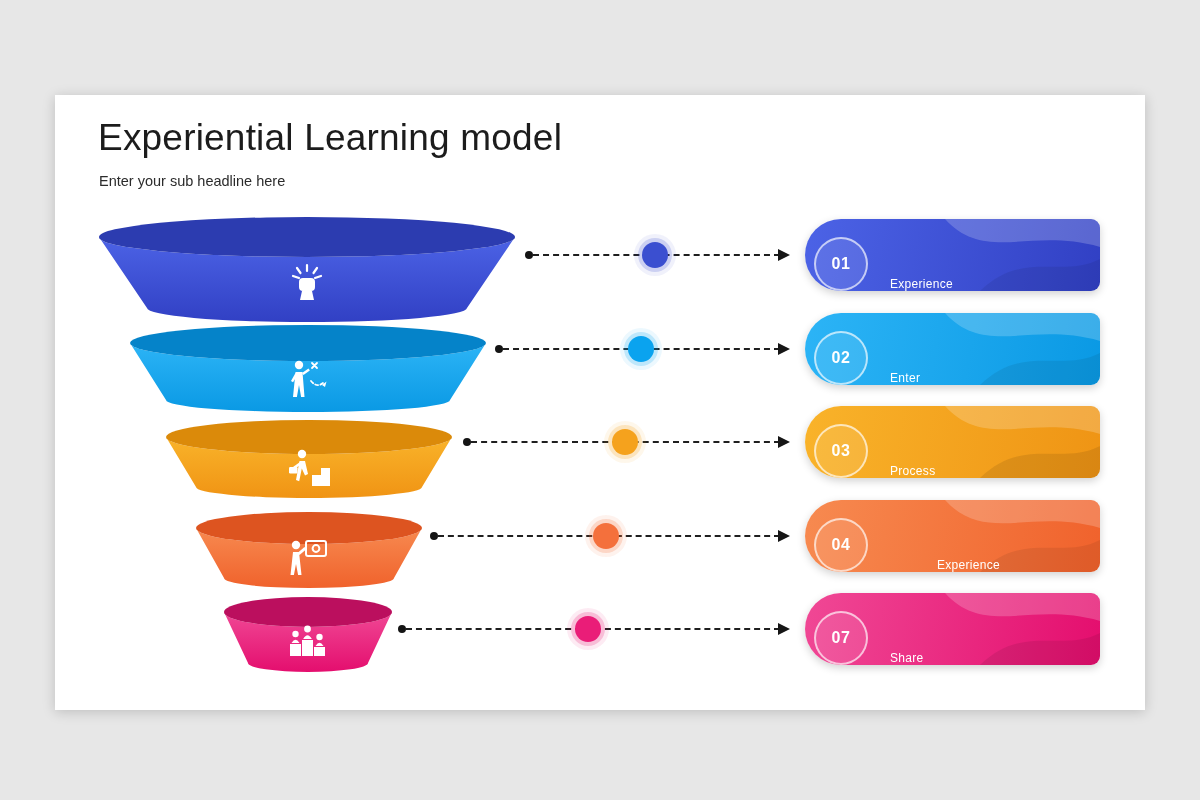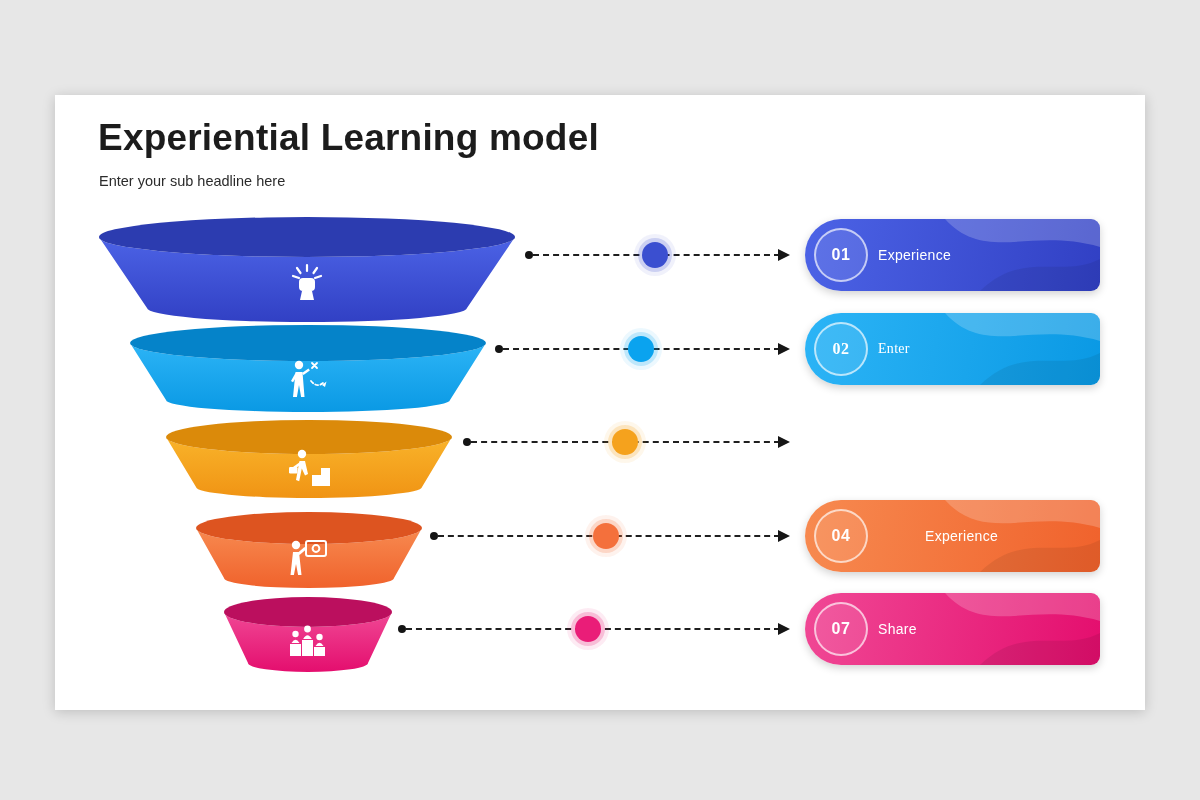--- a/index.html
+++ b/index.html
@@ -10,21 +10,21 @@
     position:relative;
     overflow:hidden;
   }
   .slide{
     position:absolute;left:55px;top:95px;width:1090px;height:615px;
     background:#ffffff;
     box-shadow:0 2px 12px rgba(0,0,0,0.18);
   }
   .title{
     position:absolute;left:43px;top:22px;
-    font-size:37px;font-weight:700;color:#1c1c1c;letter-spacing:0.2px;
+    font-size:37px;font-weight:400;color:#1c1c1c;letter-spacing:0.2px;
   }
   .subtitle{
     position:absolute;left:44px;top:78px;
     font-size:14.5px;color:#2b2b2b;text-align:center;
   }
   .funnel-svg{position:absolute;left:0;top:0;}
 
   
   .connector{position:absolute;height:36px;}
   .dash-line{
@@ -49,41 +49,41 @@
   .node.s2{background:#0aa3ef;box-shadow:0 0 0 4px rgba(10,163,239,0.20),0 0 0 8px rgba(10,163,239,0.08);}
   .node.s3{background:#f5a21d;box-shadow:0 0 0 4px rgba(245,162,29,0.22),0 0 0 8px rgba(245,162,29,0.09);}
   .node.s4{background:#f4703c;box-shadow:0 0 0 4px rgba(244,112,60,0.22),0 0 0 8px rgba(244,112,60,0.09);}
   .node.s5{background:#ea1d78;box-shadow:0 0 0 4px rgba(234,29,120,0.22),0 0 0 8px rgba(234,29,120,0.09);}
 
   
   .bar{
     position:absolute;left:750px;width:295px;height:72px;
     border-radius:36px 9px 9px 36px;
     overflow:hidden;
-    display:flex;align-items:center;
+    display:flex;align-items:flex-end;
     box-shadow:0 3px 8px rgba(0,0,0,0.18);
   }
   .bar.s1{background:linear-gradient(100deg,#4c63e6,#3140c4);}
-  .bar.s2{background:linear-gradient(100deg,#2cb4f6,#0a99e4);font-family:Liberation Serif, serif;}
+  .bar.s2{background:linear-gradient(100deg,#2cb4f6,#0a99e4);}
   .bar.s3{background:linear-gradient(100deg,#f9b32a,#ef9414);}
   .bar.s4{background:linear-gradient(100deg,#f78a50,#f0622c);gap:47px;}
   .bar.s5{background:linear-gradient(100deg,#f04895,#e40e6e);}
   .wave{position:absolute;left:0;top:0;width:100%;height:100%;}
   .badge{
     position:relative;z-index:2;
     margin-left:9px;width:54px;height:54px;border-radius:50%;
     border:2px solid rgba(255,255,255,0.65);
     background:rgba(255,255,255,0.10);
     box-sizing:border-box;
     display:flex;align-items:center;justify-content:center;
   }
   .badge span{color:#ffffff;font-size:16px;font-weight:700;letter-spacing:0.5px;}
   .bar-label{
     position:relative;z-index:2;
-    margin-left:10px;color:#ffffff;font-size:14px;font-weight:400;letter-spacing:0.3px;
+    margin-left:22px;color:#ffffff;font-size:12px;font-weight:400;letter-spacing:0.3px;
   }
 </style>
 </head>
 <body>
 
 <div class="slide">
 
   <div class="title">Experiential Learning model</div>
   <div class="subtitle">Enter your sub headline here</div>
 
@@ -231,20 +231,30 @@
     <svg class="wave" viewBox="0 0 295 72" preserveAspectRatio="none">
       <path d="M140 0 C 180 44, 225 8, 295 28 L295 0 Z" fill="rgba(255,255,255,0.20)"></path>
       <path d="M175 72 C 218 30, 256 60, 295 40 L295 72 Z" fill="rgba(0,0,0,0.07)"></path>
     </svg>
     <div class="badge">
         <span>02</span>
       </div>
     <div class="bar-label">Enter</div>
   </div>
 
+  <div class="bar s3" style="top:311px;">
+    <svg class="wave" viewBox="0 0 295 72" preserveAspectRatio="none">
+      <path d="M140 0 C 180 44, 225 8, 295 28 L295 0 Z" fill="rgba(255,255,255,0.20)"></path>
+      <path d="M175 72 C 218 30, 256 60, 295 40 L295 72 Z" fill="rgba(0,0,0,0.09)"></path>
+    </svg>
+    <div class="badge">
+        <span>03</span>
+      </div>
+    <div class="bar-label">Process</div>
+  </div>
 
   <div class="bar s4" style="top:405px;">
     <svg class="wave" viewBox="0 0 295 72" preserveAspectRatio="none">
       <path d="M140 0 C 180 44, 225 8, 295 28 L295 0 Z" fill="rgba(255,255,255,0.20)"></path>
       <path d="M175 72 C 218 30, 256 60, 295 40 L295 72 Z" fill="rgba(0,0,0,0.07)"></path>
     </svg>
     <div class="badge">
         <span>04</span>
       </div>
     <div class="bar-label">Experience</div>

